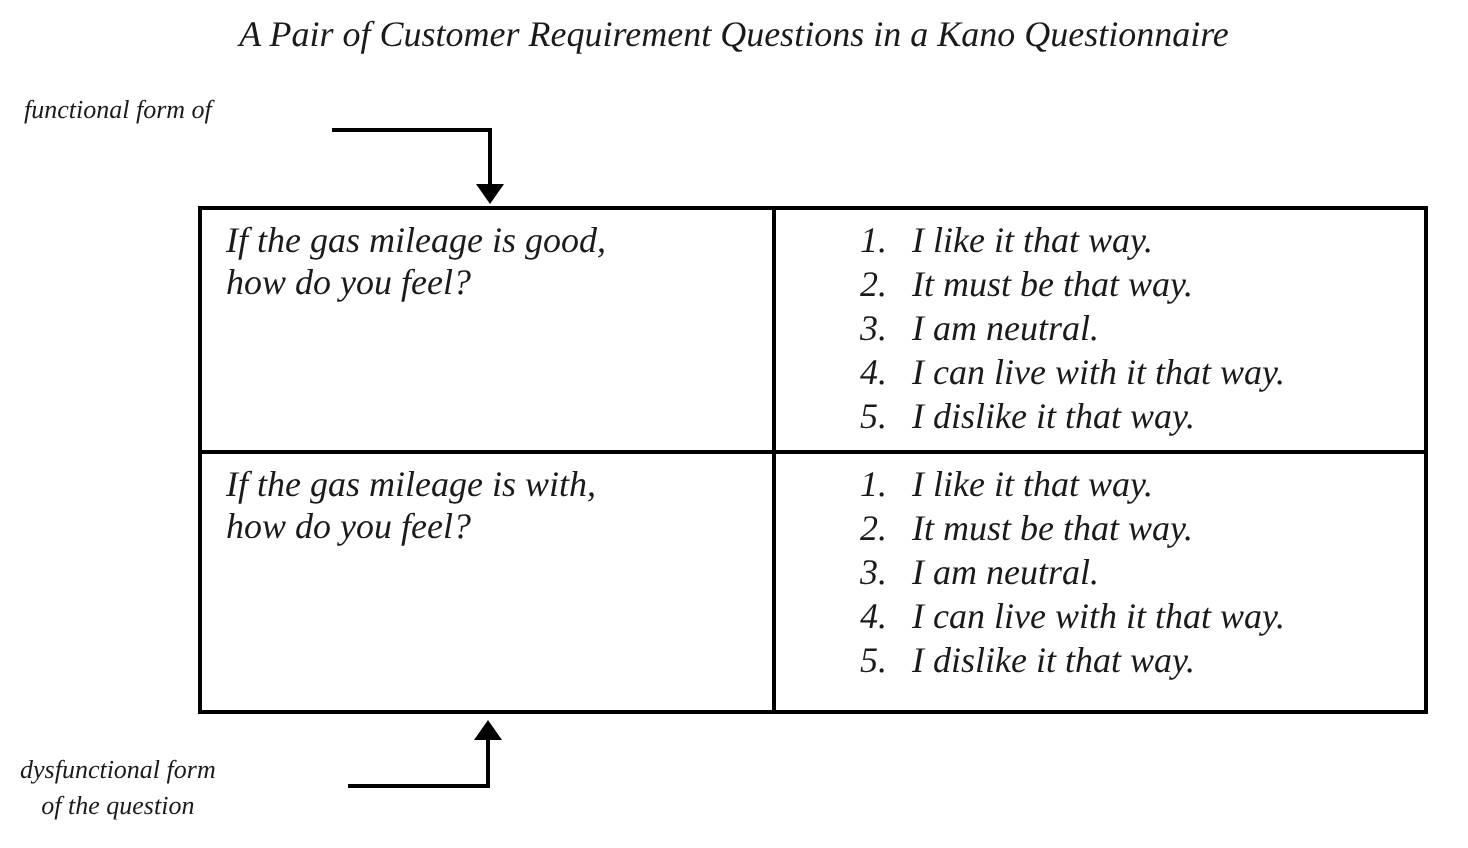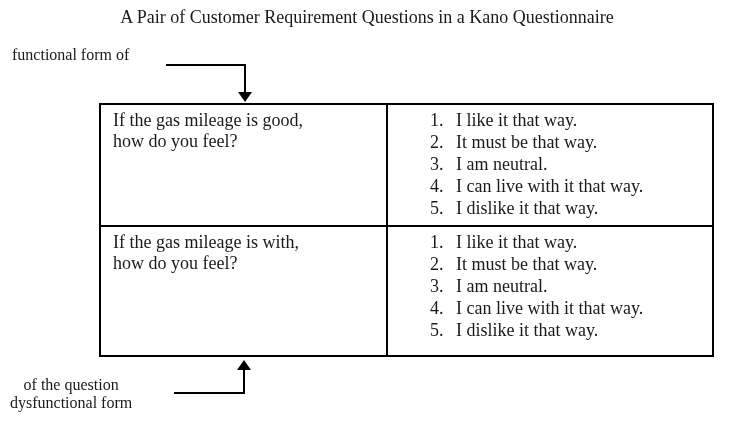--- a/index.html
+++ b/index.html
@@ -1,20 +1,20 @@
 <!DOCTYPE html>
 <html style="--ink: #1a1a1a; --line: #000000; --bg: #ffffff;"><head>
 <meta charset="utf-8">
 <style>
   :root {
     --ink: #1a1a1a;
     --line: #000000;
     --bg: #ffffff;
   }
-  * { margin: 0; padding: 0; box-sizing: border-box; }
+  * { margin: 0; padding: 0; box-sizing: border-box; font-style: italic; }
   html, body { background: var(--bg); }
   .page {
     position: relative;
     width: 734px;
     height: 424px;
     background: var(--bg);
     color: var(--ink);
     font-family: "Liberation Serif", "DejaVu Serif", serif;
     overflow: hidden;
   }
@@ -23,21 +23,21 @@
     top: 6px;
     left: 0;
     width: 100%;
     text-align: center;
     font-size: 18px;
     line-height: 22px;
     color: var(--ink);
   }
   .pointer-label {
     position: absolute;
-    font-size: 16px;
+    font-size: 13px;
     line-height: 18px;
     text-align: center;
     white-space: nowrap;
     color: var(--ink);
   }
   .label-functional { left: 12px; top: 46px; }
   .label-dysfunctional { left: 10px; top: 376px; }
 
   .conn {
     position: absolute;
@@ -152,20 +152,20 @@
         <span class="num">4.</span><span class="txt">I can live with it that way.</span>
       </div>
       <div class="opt">
         <span class="num">5.</span><span class="txt">I dislike it that way.</span>
       </div>
     </div>
 
   </div>
 
   <div class="pointer-label label-dysfunctional">
+    <div>dysfunctional form</div>
     <div>of the question</div>
-    <div>dysfunctional form</div>
   </div>
   <div class="conn" style="left:174px; top:392px; width:71px; height:2px;"></div>
   <div class="conn" style="left:243px; top:369px; width:2px; height:25px;"></div>
   <div class="head head-up"></div>
 
 </div>
 
 </body></html>

